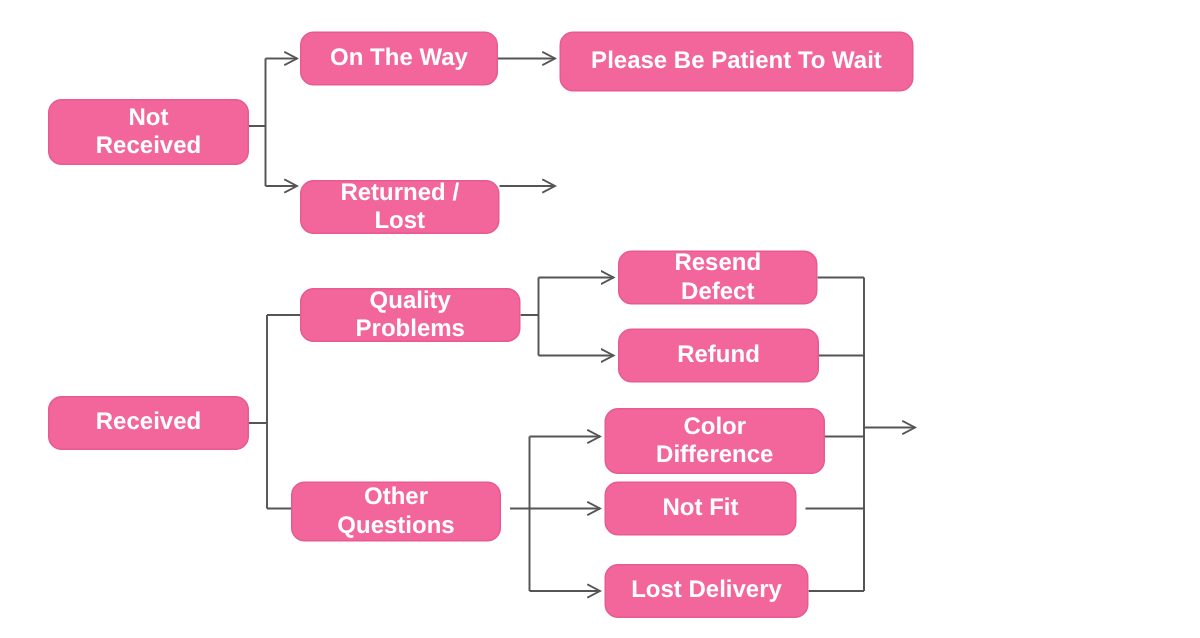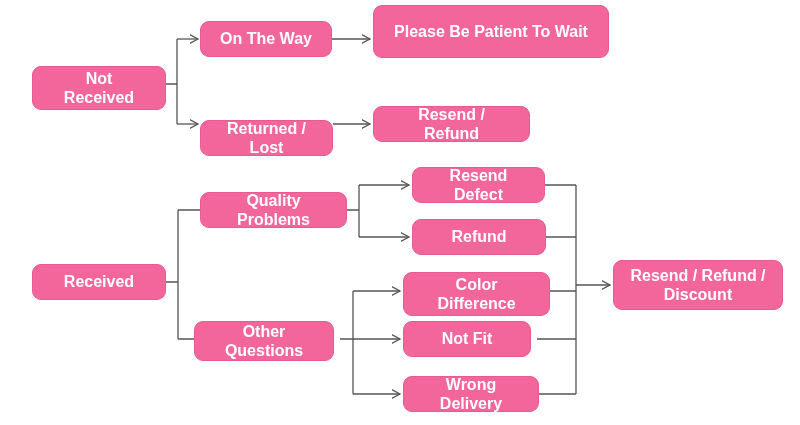--- a/index.html
+++ b/index.html
@@ -61,37 +61,35 @@
       <path marker-end="url(#arrowhead)" d="M353,394 H400"></path>
       <path d="M545,185 H576 M546,237 H576 M550,291 H576 M537,339 H576 M539,394 H576 M576,185 V394"></path>
       <path marker-end="url(#arrowhead)" d="M576,285 H610"></path>
     </g>
   </svg>
 
   <div class="node" style="left:32px;top:66px;width:134px;height:44px">Not Received</div>
 
   <div class="node" style="left:200px;top:21px;width:132px;height:36px">On The Way</div>
 
-  <div class="node" style="left:373px;top:5px;width:236px;height:53px">Please Be Patient To Wait</div>
+  <div class="node" style="left:373px;top:21px;width:236px;height:40px">Please Be Patient To Wait</div>
 
   <div class="node" style="left:200px;top:120px;width:133px;height:36px">Returned / Lost</div>
 
-  <div class="node" style="left:373px;top:106px;width:157px;height:36px">Resend / Refund</div>
 
   <div class="node" style="left:200px;top:192px;width:147px;height:36px">Quality Problems</div>
 
   <div class="node" style="left:32px;top:264px;width:134px;height:36px">Received</div>
 
   <div class="node" style="left:412px;top:167px;width:133px;height:36px">Resend Defect</div>
 
   <div class="node" style="left:412px;top:219px;width:134px;height:36px">Refund</div>
 
   <div class="node" style="left:194px;top:321px;width:140px;height:40px">Other Questions</div>
 
   <div class="node" style="left:403px;top:272px;width:147px;height:44px">Color Difference</div>
 
   <div class="node" style="left:403px;top:321px;width:128px;height:36px">Not Fit</div>
 
-  <div class="node" style="left:403px;top:376px;width:136px;height:36px">Wrong Delivery</div>
+  <div class="node" style="left:403px;top:376px;width:136px;height:36px">Lost Delivery</div>
 
-  <div class="node" style="left:613px;top:260px;width:170px;height:50px;padding:0 12px">Resend / Refund / Discount</div>
 
 </div>
 
 </body></html>

